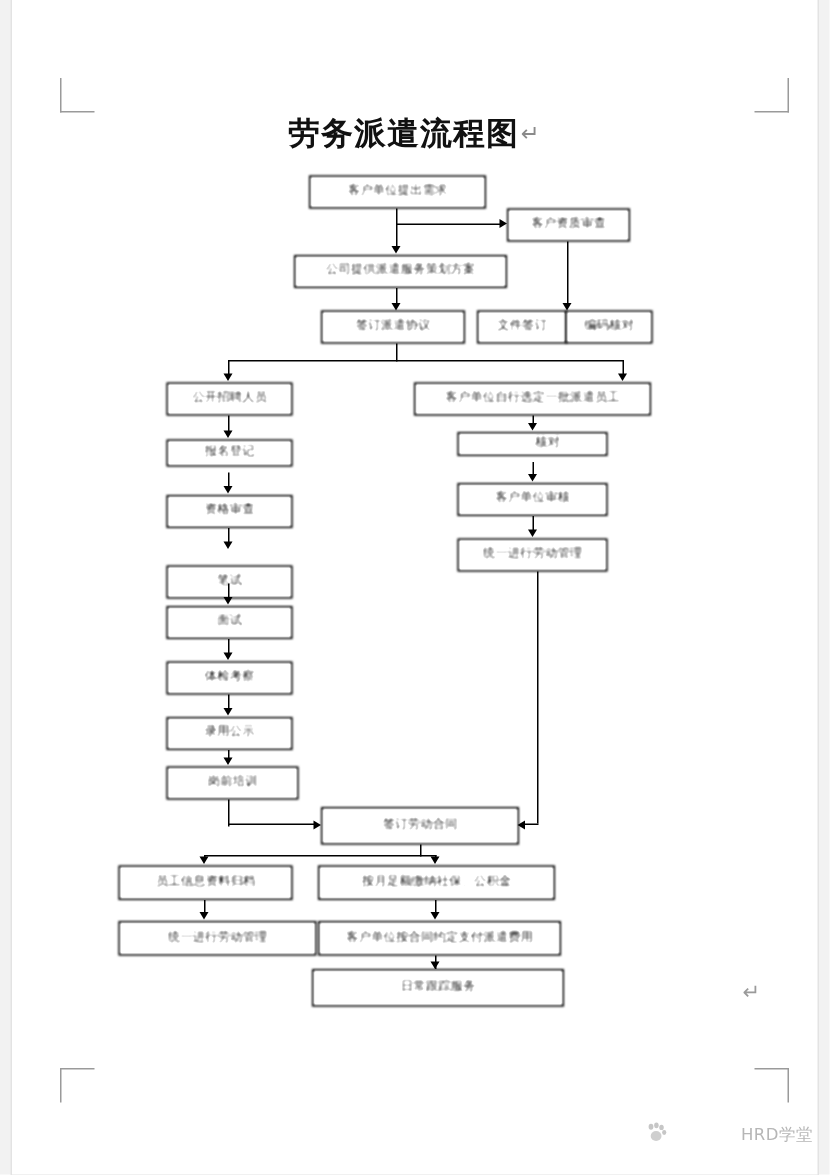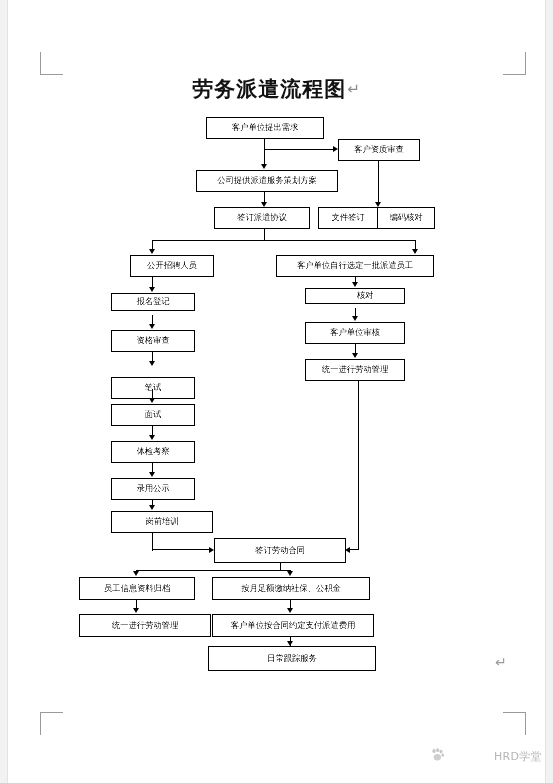--- a/index.html
+++ b/index.html
@@ -106,31 +106,31 @@
 <div class="box" style="left:338px;top:139px;width:82px;height:22px;">客户资质审查</div>
 
 <div class="box" style="left:196px;top:170px;width:142px;height:22px;">公司提供派遣服务策划方案</div>
 
 <div class="box" style="left:214px;top:207px;width:96px;height:22px;">签订派遣协议</div>
 
 <div class="box" style="left:318px;top:207px;width:60px;height:22px;">文件签订</div>
 
 <div class="box" style="left:377px;top:207px;width:58px;height:22px;">编码核对</div>
 
-<div class="box" style="left:111px;top:255px;width:84px;height:22px;margin-left:19px;">公开招聘人员</div>
+<div class="box" style="left:111px;top:255px;width:84px;height:22px;">公开招聘人员</div>
 
 <div class="box" style="left:276px;top:255px;width:158px;height:22px;">客户单位自行选定一批派遣员工</div>
 
 <div class="box" style="left:111px;top:293px;width:84px;height:18px;">报名登记</div>
 <div class="box" style="left:111px;top:330px;width:84px;height:22px;">资格审查</div>
 <div class="box" style="left:111px;top:367px;width:84px;height:22px;margin-top:10px;">笔试</div>
 <div class="box" style="left:111px;top:404px;width:84px;height:22px;">面试</div>
 <div class="box" style="left:111px;top:441px;width:84px;height:22px;">体检考察</div>
 <div class="box" style="left:111px;top:478px;width:84px;height:22px;">录用公示</div>
-<div class="box" style="left:111px;top:511px;width:102px;height:22px;">岗前培训</div>
+<div class="box" style="left:111px;top:511px;width:88px;height:22px;">岗前培训</div>
 
 <div class="box" style="left:305px;top:288px;width:100px;height:16px;padding-left:20px;">核对</div>
 <div class="box" style="left:305px;top:322px;width:100px;height:22px;">客户单位审核</div>
 <div class="box" style="left:305px;top:359px;width:100px;height:22px;">统一进行劳动管理</div>
 
 <div class="box" style="left:214px;top:538px;width:132px;height:25px;">签订劳动合同</div>
 
 <div class="box" style="left:79px;top:577px;width:116px;height:23px;">员工信息资料归档</div>
 <div class="box" style="left:79px;top:614px;width:132px;height:23px;">统一进行劳动管理</div>
 

